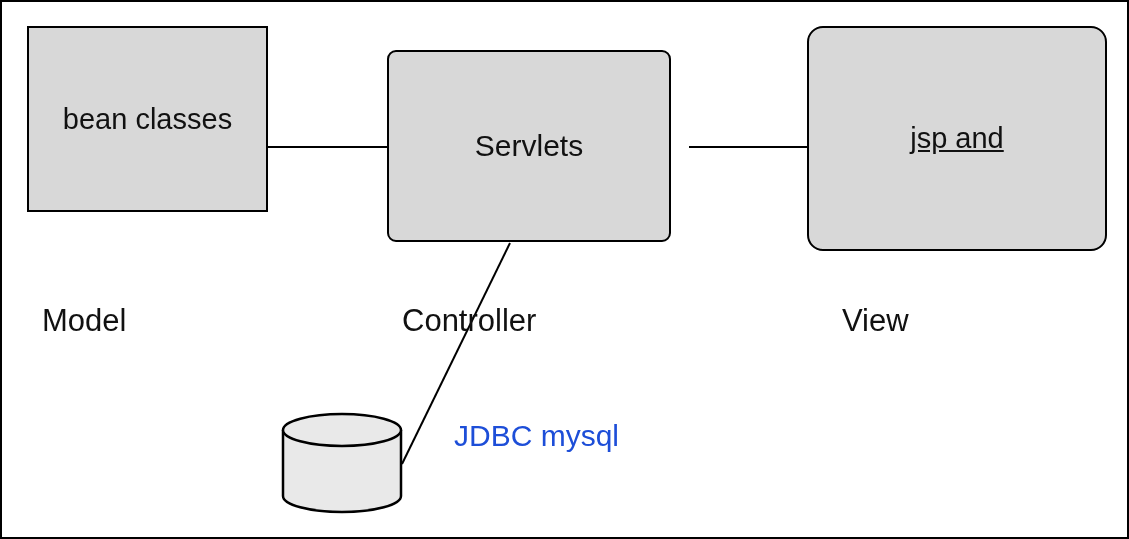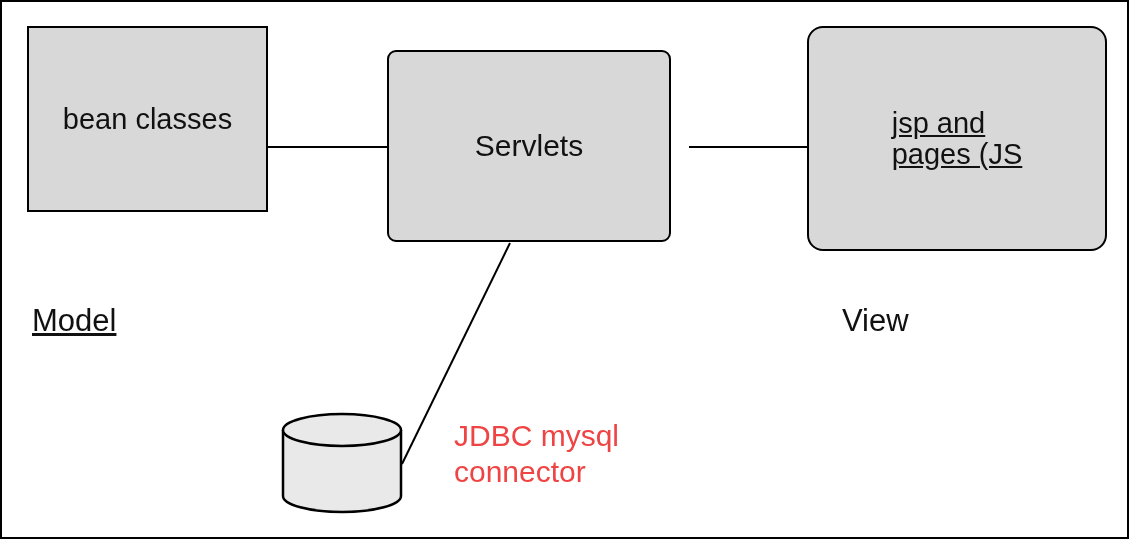--- a/index.html
+++ b/index.html
@@ -54,29 +54,29 @@
     text-decoration: underline;
   }
   .line-span { display: block; }
   .tier-label {
     position: absolute;
     font-size: 31px;
     line-height: 1;
     color: #111111;
     white-space: nowrap;
   }
-  .label-model      { left: 30px;  top: 303px; text-decoration: underline; }
+  .label-model      { left: 40px;  top: 303px; }
   .label-controller { left: 400px; top: 303px; }
   .label-view       { left: 840px; top: 303px; }
   .db-label {
     position: absolute;
     left: 452px; top: 416px;
     font-size: 30px;
     line-height: 36px;
-    color: #ef4444;
+    color: #1d4ed8;
   }
 </style>
 </head>
 <body>
 
 <div class="canvas">
 
   <svg class="layer" viewBox="0 0 1129 539" xmlns="http://www.w3.org/2000/svg">
     <line x1="265" y1="145" x2="385" y2="145" stroke="#000000" stroke-width="2"></line>
     <line x1="687" y1="145" x2="805" y2="145" stroke="#000000" stroke-width="2"></line>
@@ -93,25 +93,24 @@
     </div>
   </div>
 
   <div class="box box-controller">
     <span>Servlets</span>
   </div>
 
   <div class="box box-view">
     <div class="inner">
       <span class="line-span">jsp and</span>
-      <span class="line-span">pages (JS</span>
     </div>
   </div>
 
   <div class="tier-label label-model">Model</div>
+  <div class="tier-label label-controller">Controller</div>
   <div class="tier-label label-view">View</div>
 
   <div class="db-label">
     <span class="line-span">JDBC mysql</span>
-    <span class="line-span">connector</span>
   </div>
 
 </div>
 
 </body></html>

